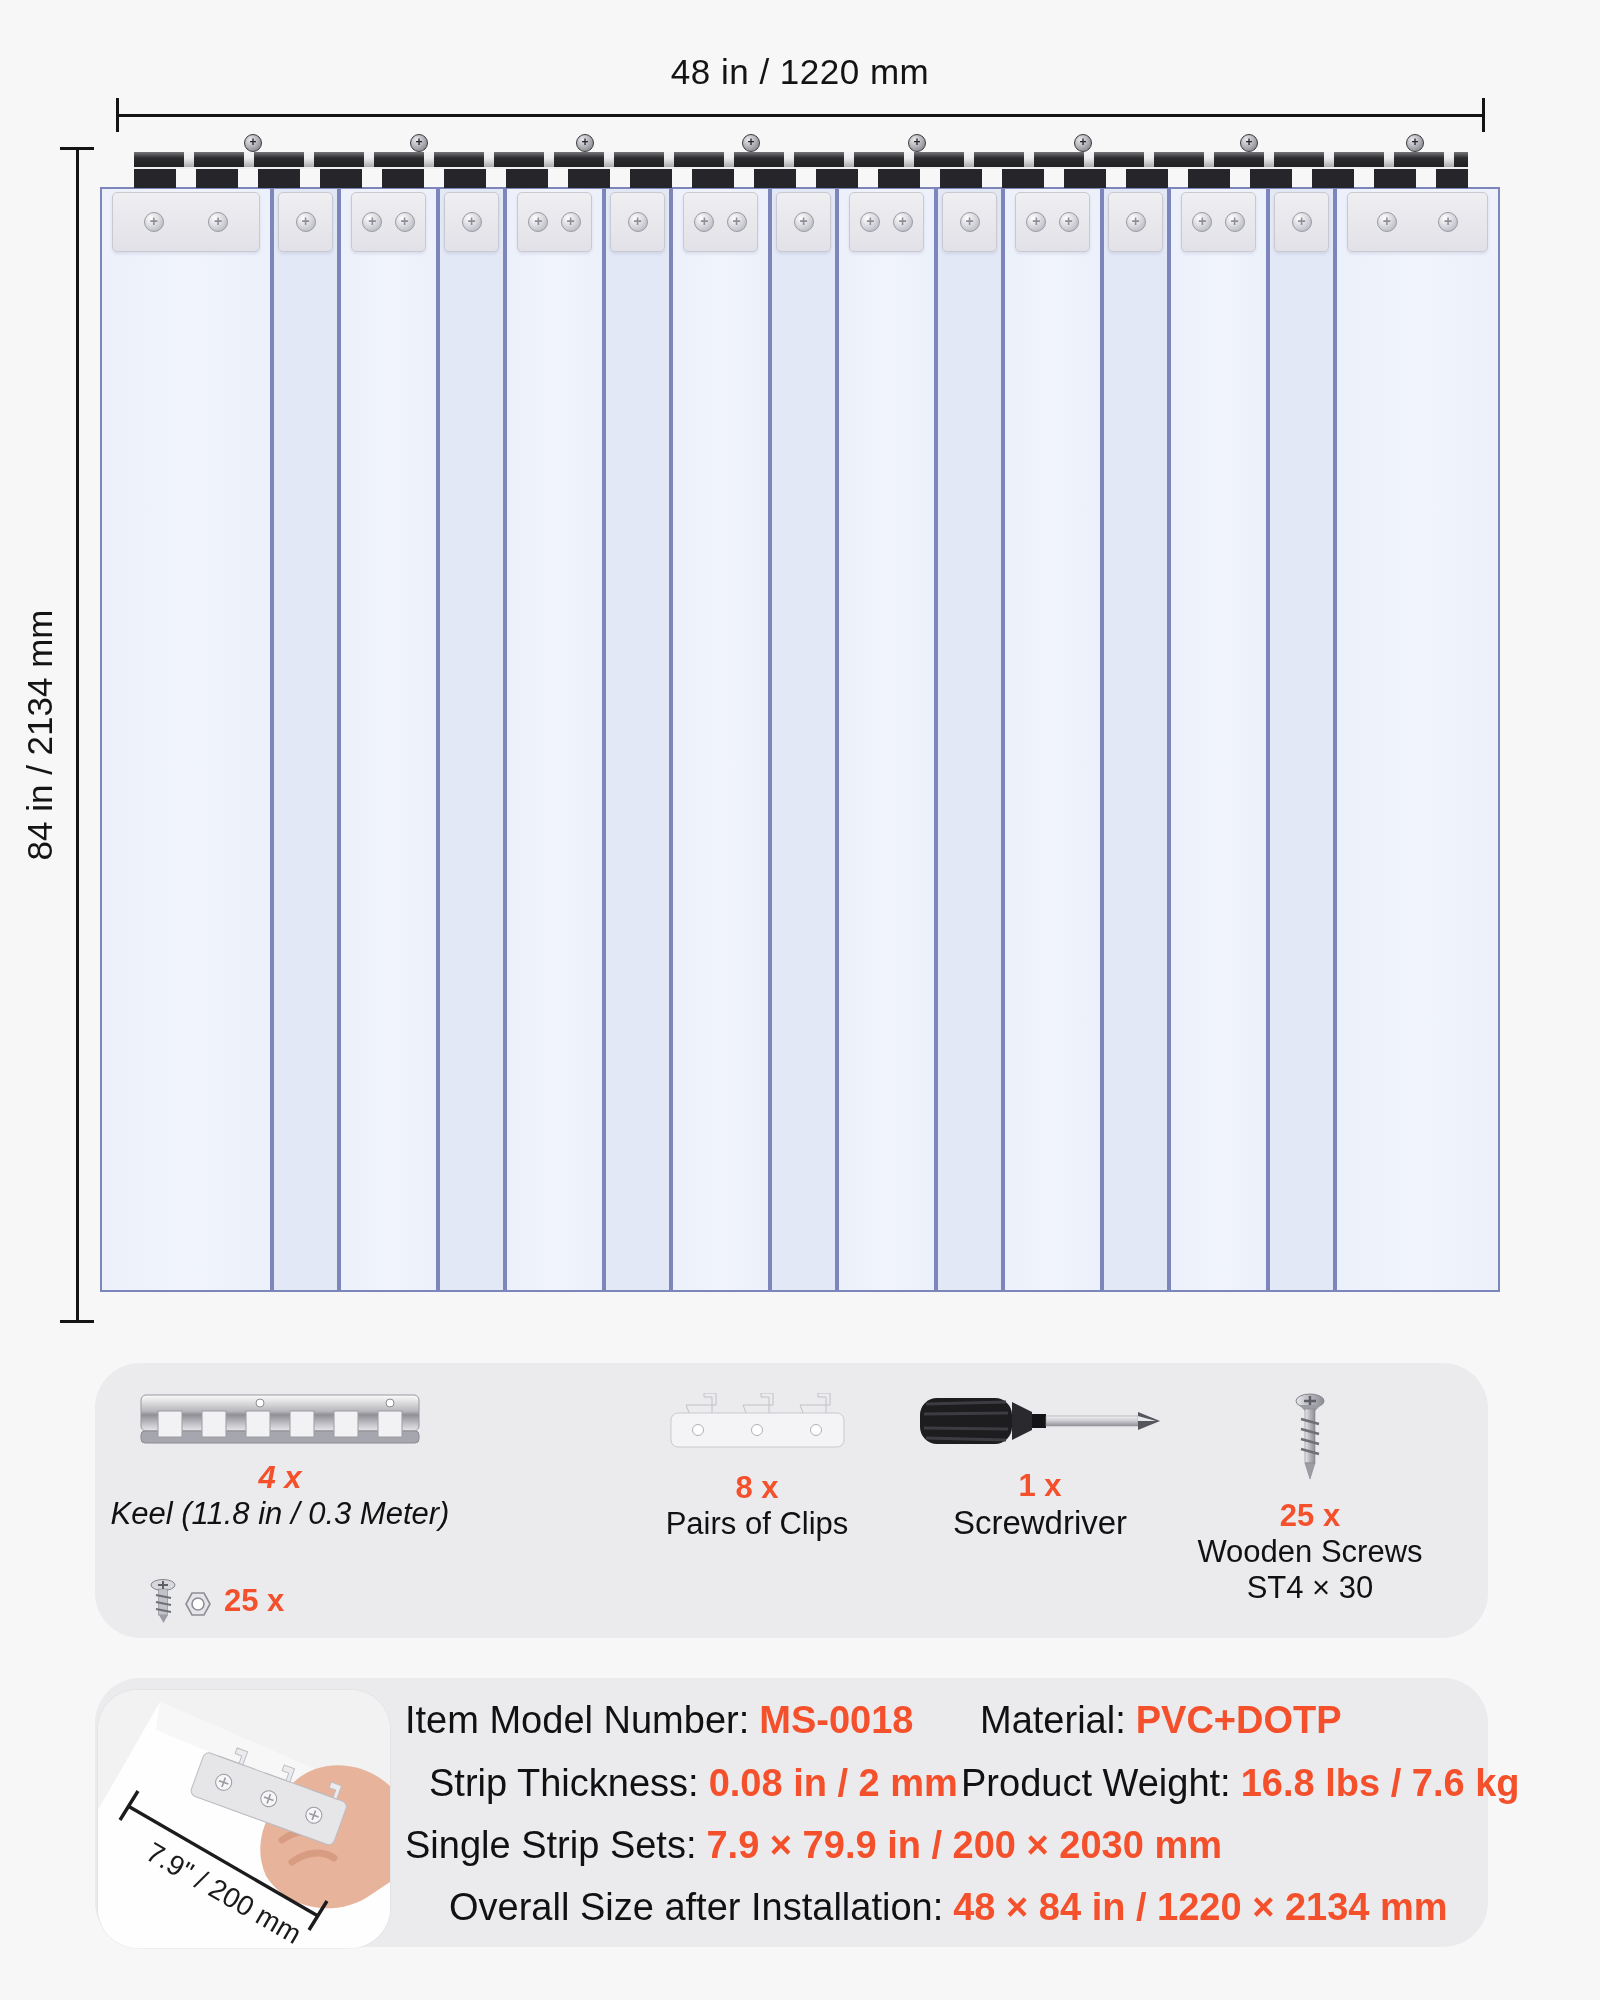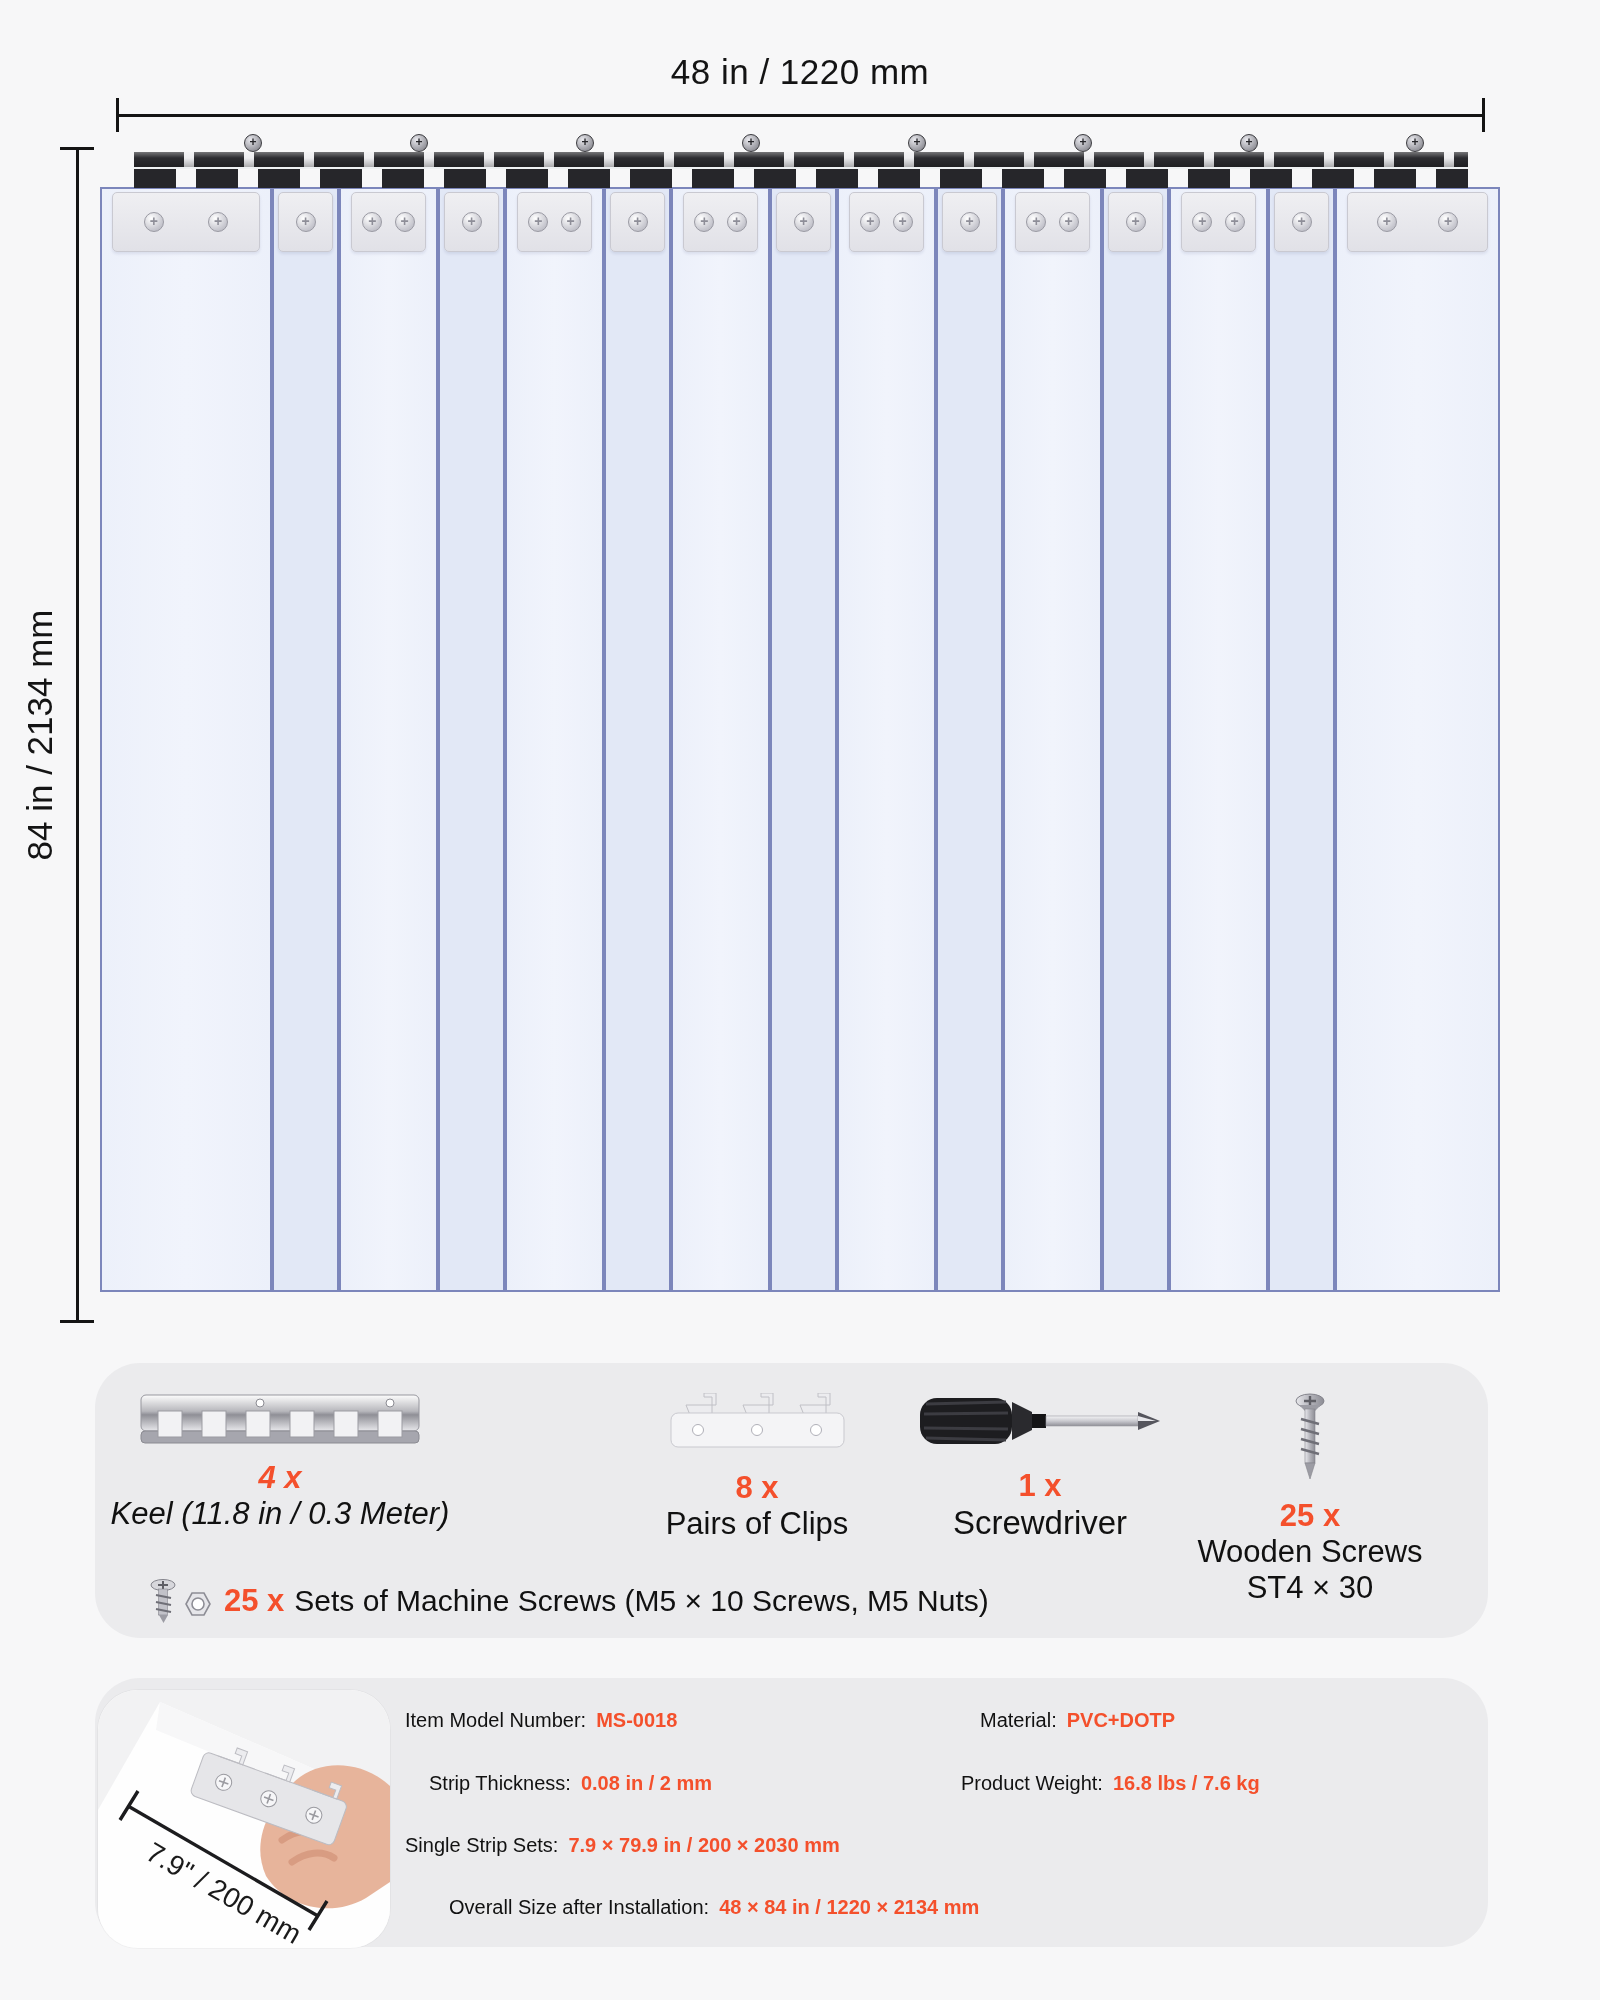--- a/index.html
+++ b/index.html
@@ -52,21 +52,21 @@
   .qty{font-size:31px;font-weight:bold;color:#f4502c;}
   .part-name{font-size:31px;color:#111;}
   .part-name.big{font-size:33px;}
   .icon-wrap{display:flex;align-items:center;justify-content:center;}
 
   #machine-row{position:absolute;left:148px;top:1578px;height:46px;display:flex;align-items:center;gap:10px;}
   #machine-row .qty{font-size:31px;}
   #machine-row .part-name{font-size:30px;}
 
   
-  .spec-line{position:absolute;height:36px;line-height:36px;font-size:20px;white-space:nowrap;}
+  .spec-line{position:absolute;height:36px;line-height:36px;font-size:38px;white-space:nowrap;}
   .spec-label{color:#111;}
   .spec-value{color:#f4502c;font-weight:bold;margin-left:10px;}
   #spec-image{position:absolute;left:98px;top:1690px;width:292px;height:258px;border-radius:40px;
               background:#ffffff;overflow:hidden;box-shadow:0 0 0 1px rgba(0,0,0,.03);}
 </style>
 </head>
 <body>
 
 <div id="canvas">
 
@@ -280,21 +280,20 @@
         <ellipse cx="15" cy="7" rx="12" ry="5.5" fill="#d7d7dc" stroke="#84848c"></ellipse>
         <path d="M15 3 v8 M10 7 h10" stroke="#5f5f66" stroke-width="2"></path>
         <rect x="10.5" y="11" width="9" height="26" fill="#c2c2c9" stroke="#84848c" stroke-width=".6"></rect>
         <path d="M8 17 L23 20 M8 24 L23 27 M8 31 L23 34" stroke="#6f6f77" stroke-width="2"></path>
         <path d="M11 37 L20 37 L15.5 45 Z" fill="#9c9ca4"></path>
         <path d="M44 15 L56 15 L62 26 L56 37 L44 37 L38 26 Z" fill="#e6e6ea" stroke="#8d8d95" stroke-width="1.6"></path>
         <circle cx="50" cy="26" r="6" fill="#ffffff" stroke="#8d8d95" stroke-width="1.6"></circle>
       </svg>
     </span>
     <span class="qty">25 x</span>
-    <span class="part-name">Sets of Machine Screws (M5 × 10 Screws, M5 Nuts)</span>
   </div>
 
   <div id="spec-box" class="grey-box"></div>
 
   <div id="spec-image">
     <svg width="292" height="258" viewBox="0 0 292 258">
       <rect x="0" y="0" width="292" height="258" fill="#f2f2f3"></rect>
       <path d="M62 12 L292 112 L292 258 L0 258 L0 120 Z" fill="#fefefe"></path>
       <path d="M62 12 L292 112 L292 136 L58 40 Z" fill="#f7f7f8"></path>
       <path d="M196 92 C172 116 152 150 168 186 C188 218 234 228 268 208 L292 192 L292 96 C262 68 218 70 196 92 Z" fill="#e7b49b"></path>

